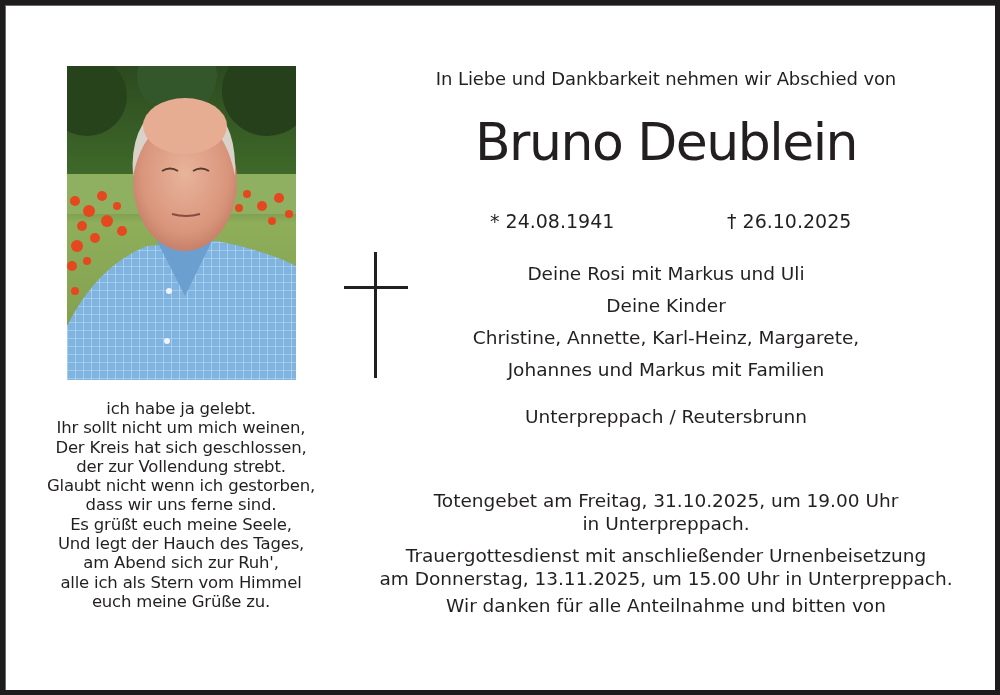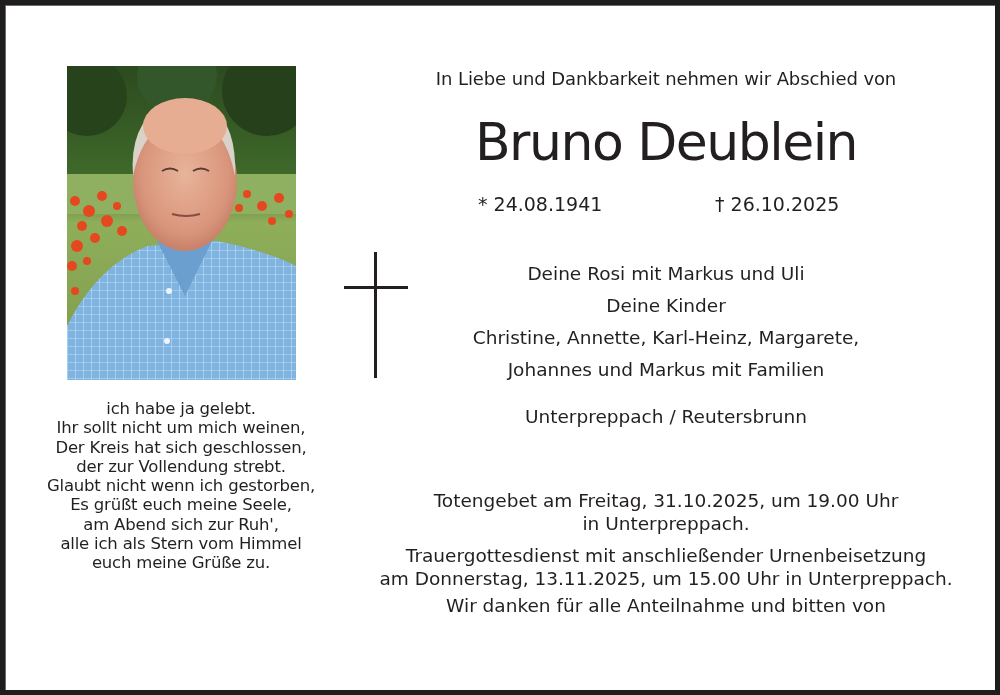--- a/index.html
+++ b/index.html
@@ -9,21 +9,21 @@
           box-sizing:border-box; border-left:1px solid #6b6b6b; border-top:1px solid #6b6b6b; }
   .photo { position:absolute; left:61px; top:60px; width:229px; height:314px; overflow:hidden;
            background:#2f4a22; }
   .photo svg { display:block; width:100%; height:100%; }
   .poem { position:absolute; left:10px; top:393px; width:330px; text-align:center;
           font-size:16.5px; line-height:19.3px; letter-spacing:-0.2px; }
   .poem div { white-space:nowrap; }
   .right { position:absolute; left:340px; width:640px; text-align:center; white-space:nowrap; }
   .intro { top:62px; font-size:18px; letter-spacing:-0.1px; }
   .name { top:106px; font-size:52px; letter-spacing:-1.5px; font-weight:normal; }
-  .dates { position:absolute; top:187px; font-size:19px; }
+  .dates { position:absolute; top:204px; font-size:19px;margin-left:12px; }
   .born { left:472px; }
   .died { left:709px; }
   .family { top:252px; font-size:18.5px; line-height:32px; }
   .places { top:400px; font-size:18.5px; }
   .events { top:459px; font-size:18.5px; line-height:23px;margin-top:24px; }
   .events .block { margin-bottom:9px; }
   .thanks { top:588px; font-size:18.5px; line-height:23px; }
   .cross-v { position:absolute; left:368px; top:246px; width:3px; height:126px; background:#231f20; }
   .cross-h { position:absolute; left:338px; top:280px; width:64px; height:3px; background:#231f20; }
 </style>
@@ -88,21 +88,23 @@
       <circle cx="100" cy="275" r="3" fill="#eef4fa"></circle>
     </svg>
   </div>
 
   <div class="poem">
     <div>ich habe ja gelebt.</div>
     <div>Ihr sollt nicht um mich weinen,</div>
     <div>Der Kreis hat sich geschlossen,</div>
     <div>der zur Vollendung strebt.</div>
     <div>Glaubt nicht wenn ich gestorben,</div>
+    <div>dass wir uns ferne sind.</div>
     <div>Es grüßt euch meine Seele,</div>
+    <div>Und legt der Hauch des Tages,</div>
     <div>am Abend sich zur Ruh',</div>
     <div>alle ich als Stern vom Himmel</div>
     <div>euch meine Grüße zu.</div>
   </div>
 
   <div class="right intro">In Liebe und Dankbarkeit nehmen wir Abschied von</div>
   <div class="right name">Bruno Deublein</div>
   <div class="dates born">* 24.08.1941</div>
   <div class="dates died">† 26.10.2025</div>
 

